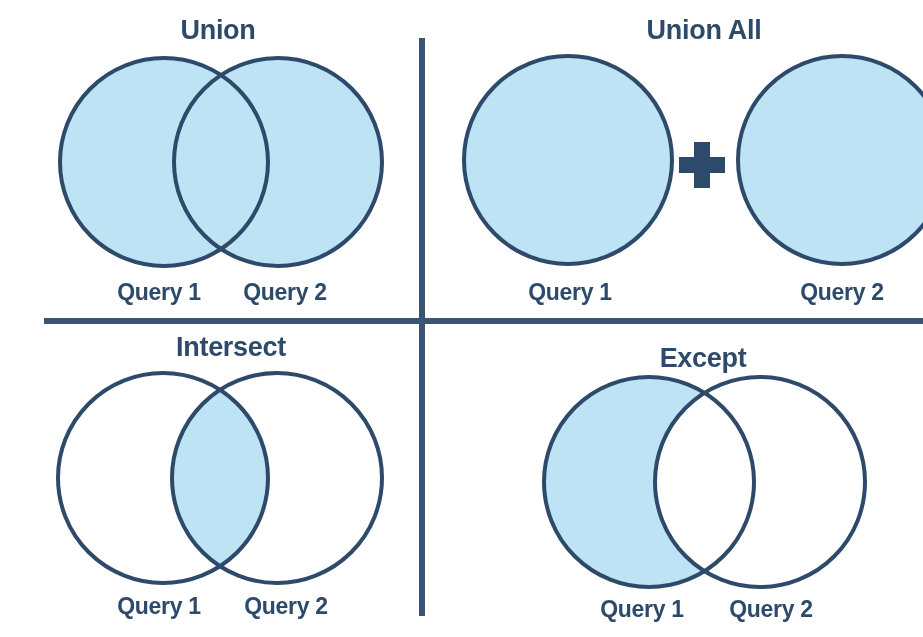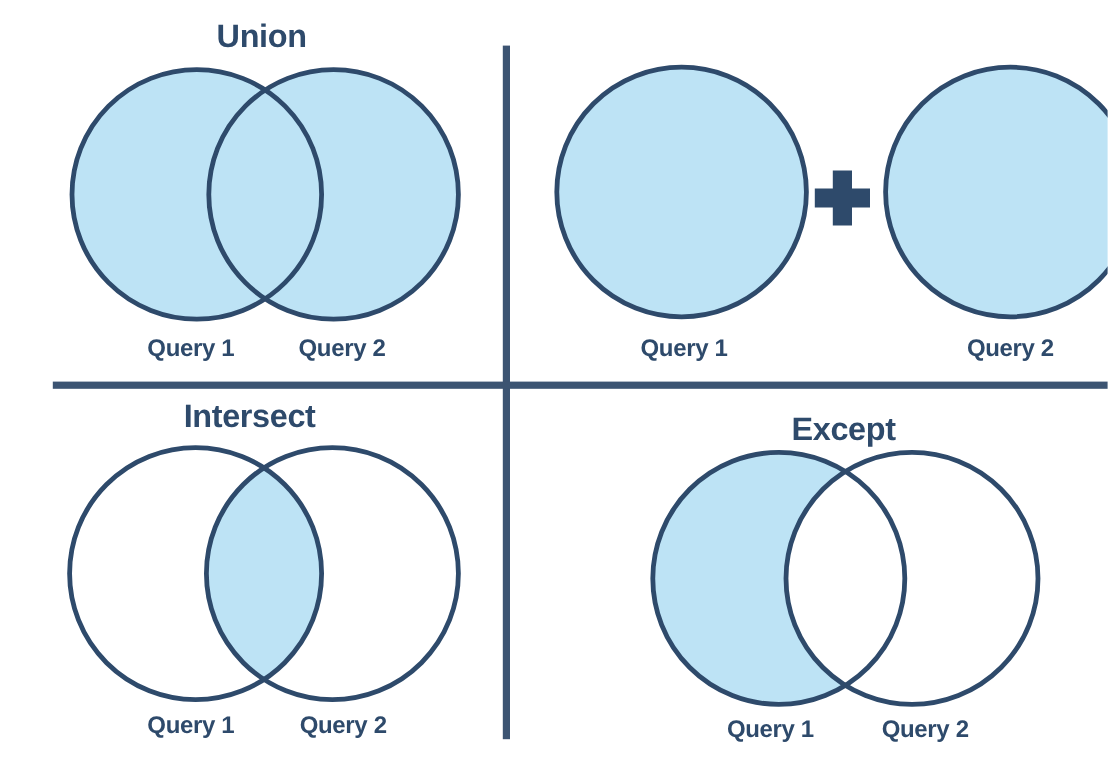--- a/index.html
+++ b/index.html
@@ -17,21 +17,21 @@
   .txt {
     position: absolute;
     transform: translateX(-50%);
     color: #2E4A6B;
     font-weight: bold;
     white-space: nowrap;
     letter-spacing: -0.3px;
     line-height: 1;
   }
   .title { font-size: 27px; }
-  .lbl   { font-size: 20px; }
+  .lbl   { font-size: 23px; }
 </style>
 </head>
 <body>
 
 <div class="canvas">
 
   <svg width="923" height="637" viewBox="0 0 923 637">
     <defs>
       <clipPath id="clip-intersect-c1">
           <circle cx="127" cy="478" r="105"></circle>
@@ -68,24 +68,25 @@
       <circle cx="724" cy="482" r="105" stroke="none" clip-path="url(#clip-except-c1)" fill="#FFFFFF"></circle>
       <circle cx="613" cy="482" r="105" fill="none" stroke-width="4" stroke="#2E4A6B"></circle>
       <circle cx="724" cy="482" r="105" fill="none" stroke-width="4" stroke="#2E4A6B"></circle>
     </g>
   </svg>
 
   <div class="txt title" style="left:182px; top:17px">Union</div>
   <div class="txt lbl" style="left:123px; top:281px">Query 1</div>
   <div class="txt lbl" style="left:249px; top:281px">Query 2</div>
 
+  <div class="txt title" style="left:668px; top:17px">Union All</div>
   <div class="txt lbl" style="left:534px; top:281px">Query 1</div>
   <div class="txt lbl" style="left:806px; top:281px">Query 2</div>
 
-  <div class="txt title" style="left:172px; top:334px">Intersect</div>
+  <div class="txt title" style="left:195px; top:334px">Intersect</div>
   <div class="txt lbl" style="left:123px; top:595px">Query 1</div>
   <div class="txt lbl" style="left:250px; top:595px">Query 2</div>
 
   <div class="txt title" style="left:667px; top:345px">Except</div>
   <div class="txt lbl" style="left:606px; top:598px">Query 1</div>
   <div class="txt lbl" style="left:735px; top:598px">Query 2</div>
 
 </div>
 
 </body></html>

